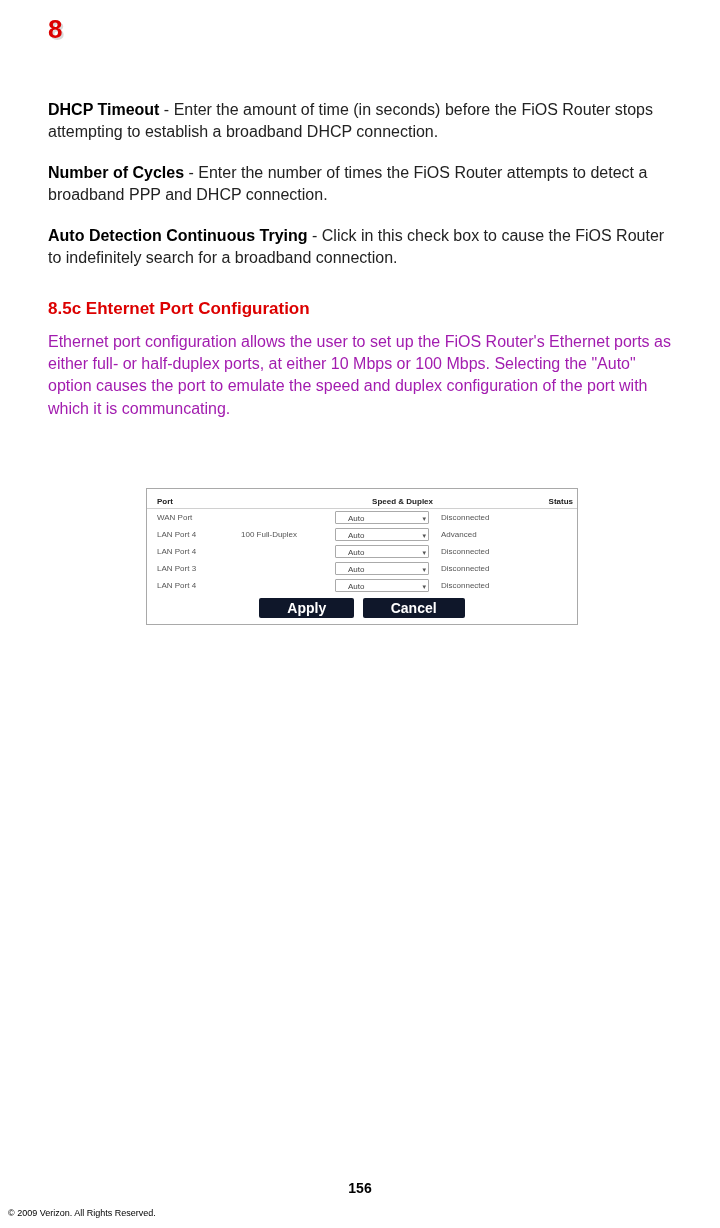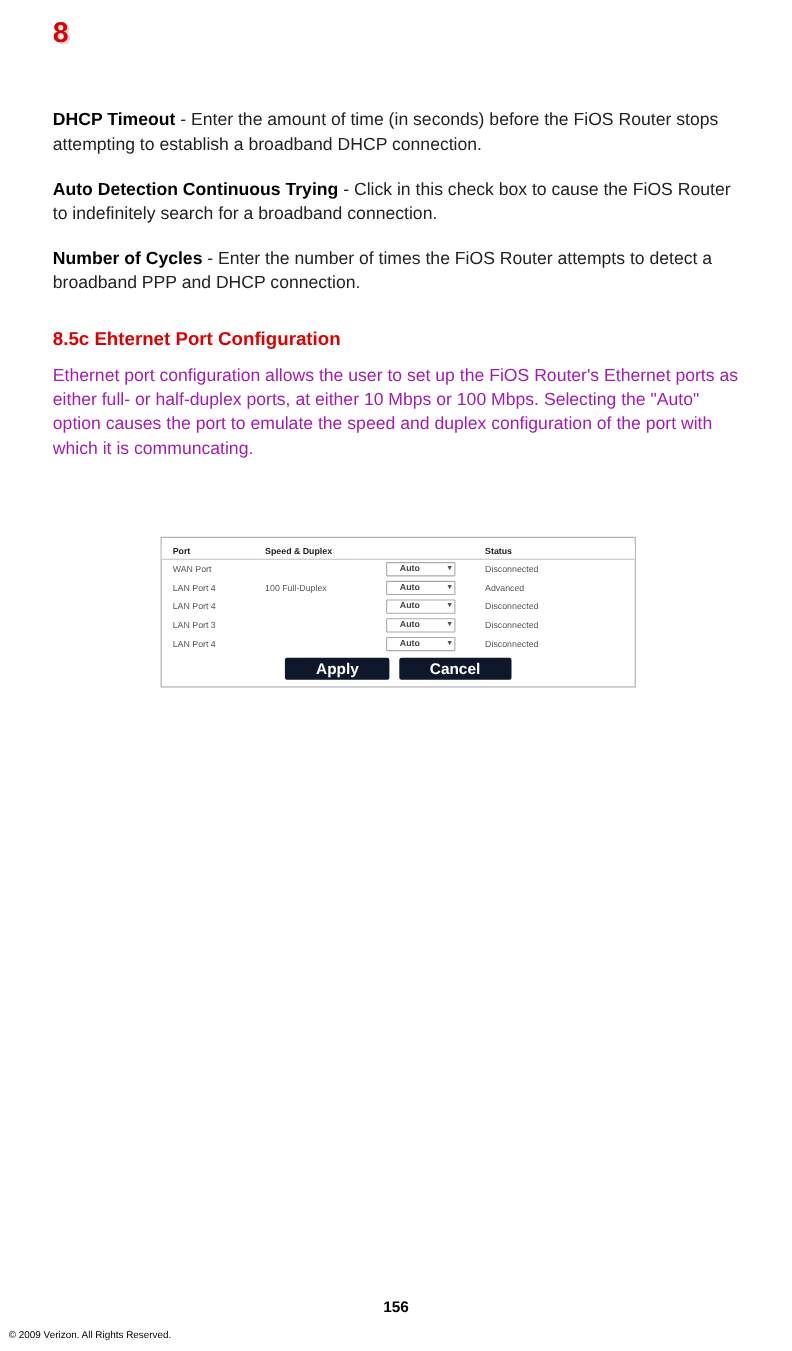--- a/index.html
+++ b/index.html
@@ -82,21 +82,21 @@
       font-weight: 700;
       color: #1b3a8a;
       padding: 2px 0 4px 0;
     }
     .config-table {
       width: 100%;
       border-collapse: collapse;
       font-size: 8px;
     }
     .config-table th {
-      text-align: left;
+      text-align: right;
       font-weight: 700;
       color: #222;
       padding: 2px 4px;
       border-bottom: 1px solid #d0d0d0;
       background: #fff;
     }
     .config-table th:first-child {
       text-align: left;
       padding-left: 10px;
     }
@@ -114,31 +114,30 @@
       color: #00a000;
       font-size: 8px;
       width: 90px;
     }
     .select-cell {
       width: 110px;
       text-align: center;
     }
     .fake-select {
       display: inline-flex;
-      align-items: flex-start;
+      align-items: flex-end;
       justify-content: space-between;
-      width: 63px;
+      width: 94px;
       height: 13px;
       border: 1px solid #aaa;
       background: #fff;
       font-size: 8px;
       color: #444;
       padding: 0 2px 0 12px;
       border-radius: 1px;
-      font-weight: bold;
     }
     .fake-select .arrow {
       font-size: 7px;
       color: #555;
     }
     .status-cell {
       font-size: 8px;
       padding-left: 8px;
     }
     .status-disconnected {
@@ -186,25 +185,25 @@
   <div class="chapter-number">8</div>
 </div>
 
 <div class="content">
 
   <p class="para">
     <span class="label">DHCP Timeout</span><span> - Enter the amount of time (in seconds) before the FiOS Router stops attempting to establish a broadband DHCP connection.</span>
   </p>
 
   <p class="para">
+    <span class="label">Number of Cycles</span><span> - Enter the number of times the FiOS Router attempts to detect a broadband PPP and DHCP connection.</span>
+  </p>
+
+  <p class="para">
     <span class="label">Auto Detection Continuous Trying</span><span> - Click in this check box to cause the FiOS Router to indefinitely search for a broadband connection.</span>
-  </p>
-
-  <p class="para">
-    <span class="label">Number of Cycles</span><span> - Enter the number of times the FiOS Router attempts to detect a broadband PPP and DHCP connection.</span>
   </p>
 
   <div class="subsection">8.5c  Ehternet Port Configuration</div>
 
   <p class="ethernet-desc">Ethernet port configuration allows the user to set up the FiOS Router's Ethernet ports as either full- or half-duplex ports, at either 10 Mbps or 100 Mbps. Selecting the "Auto" option causes the port to emulate the speed and duplex configuration of the port with which it is communcating.</p>
 
   <div class="config-table-wrapper">
     <table class="config-table">
       <thead>
         <tr>

